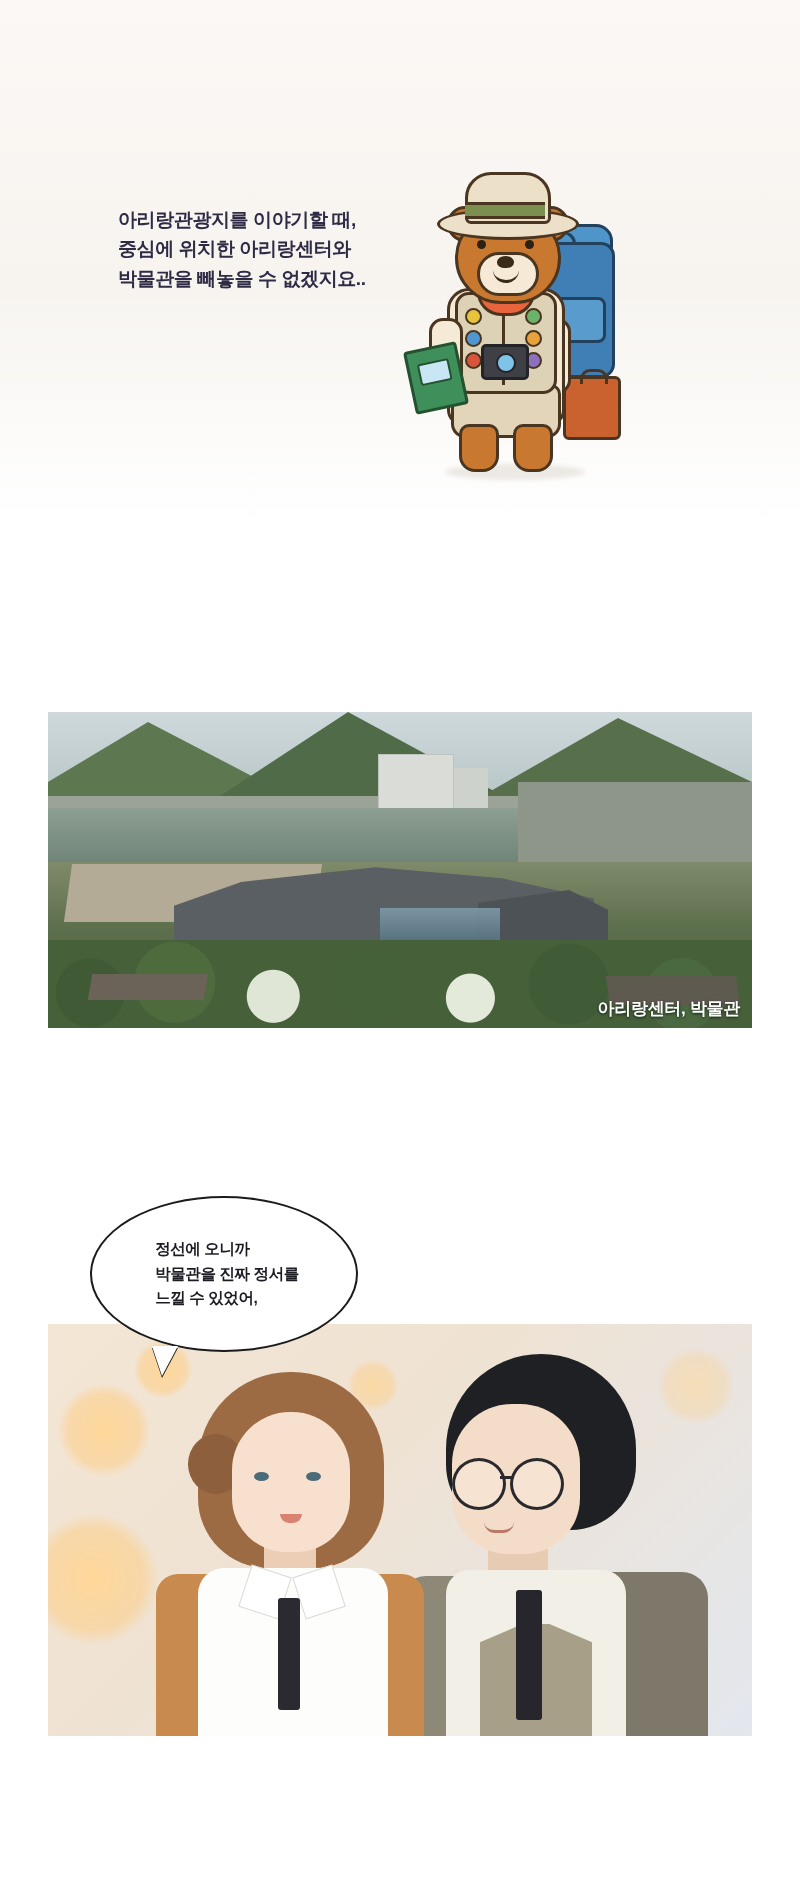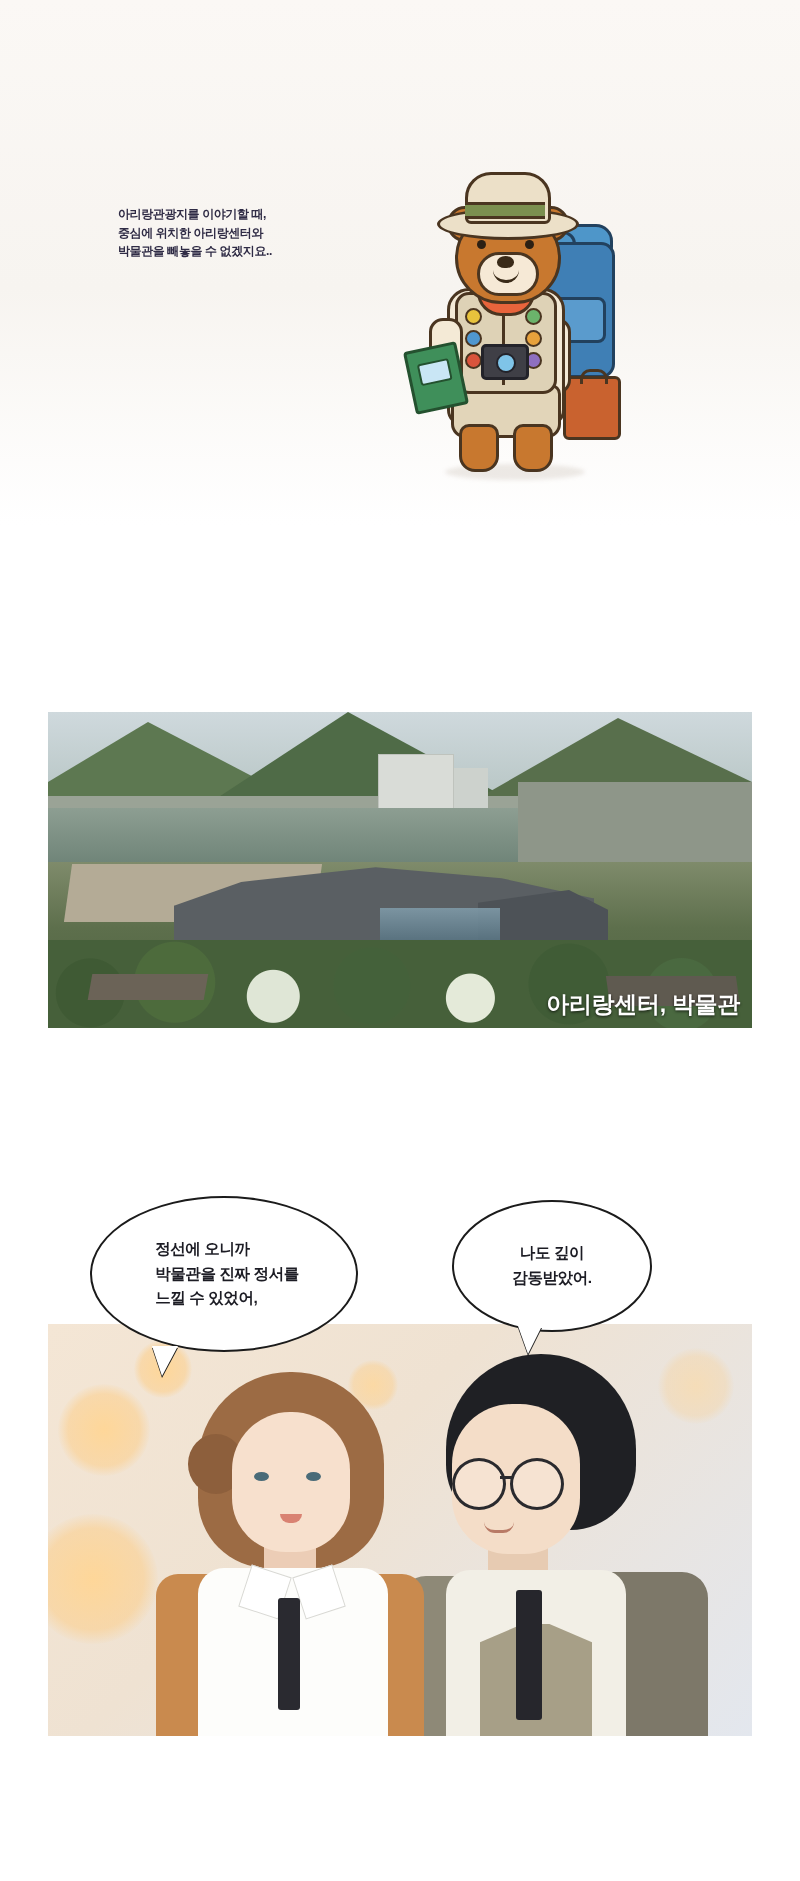--- a/index.html
+++ b/index.html
@@ -29,21 +29,21 @@
     top: 0;
     width: 800px;
     height: 525px;
     background: linear-gradient(180deg, #fbf8f5 0%, #f7f4f0 55%, #ffffff 100%);
   }
   .intro-text {
     position: absolute;
     left: 118px;
     top: 205px;
     width: 300px;
-    font-size: 12px;
+    font-size: 19px;
     line-height: 1.55;
     font-weight: 700;
     color: #2f2b45;
     letter-spacing: -0.4px;
     text-align: left;
     white-space: pre-line;
   }
 
   
   .mascot {
@@ -432,21 +432,21 @@
     background: #6b6357; transform: skewX(-10deg);
   }
   .pc-roof-r {
     position: absolute; left: 560px; top: 264px; width: 130px; height: 30px;
     background: #5f5a50; transform: skewX(8deg);
   }
   .photo-caption {
     position: absolute;
     right: 12px;
     bottom: 8px;
-    font-size: 23px;
+    font-size: 17px;
     font-weight: 700;
     color: #ffffff;
     text-shadow: 0 1px 3px rgba(0,0,0,0.75);
     letter-spacing: -0.3px;
   }
 
   
   .bubble {
     position: absolute;
     background: #ffffff;
@@ -684,24 +684,20 @@
     <div class="pc-roof-l"></div>
     <div class="pc-roof-r"></div>
     <figcaption class="photo-caption">아리랑센터, 박물관</figcaption>
   </figure>
 
   <div class="bubble bubble-a">
     <span class="bubble-text">정선에 오니까
 박물관을 진짜 정서를
 느낄 수 있었어,</span>
   </div>
-  <div class="bubble bubble-b">
-    <span class="bubble-text">나도 깊이
-감동받았어.</span>
-  </div>
 
   <figure class="photo-couple" style="margin:0;">
     <div class="bokeh" style="left:10px;top:60px;width:92px;height:92px;"></div>
     <div class="bokeh" style="left:-20px;top:190px;width:130px;height:130px;"></div>
     <div class="bokeh" style="left:86px;top:16px;width:58px;height:58px;"></div>
     <div class="bokeh" style="left:110px;top:250px;width:70px;height:70px;"></div>
     <div class="bokeh" style="left:300px;top:36px;width:50px;height:50px;opacity:.8;"></div>
     <div class="bokeh" style="left:338px;top:300px;width:64px;height:64px;opacity:.7;"></div>
     <div class="bokeh" style="left:610px;top:24px;width:76px;height:76px;opacity:.55;"></div>
 

